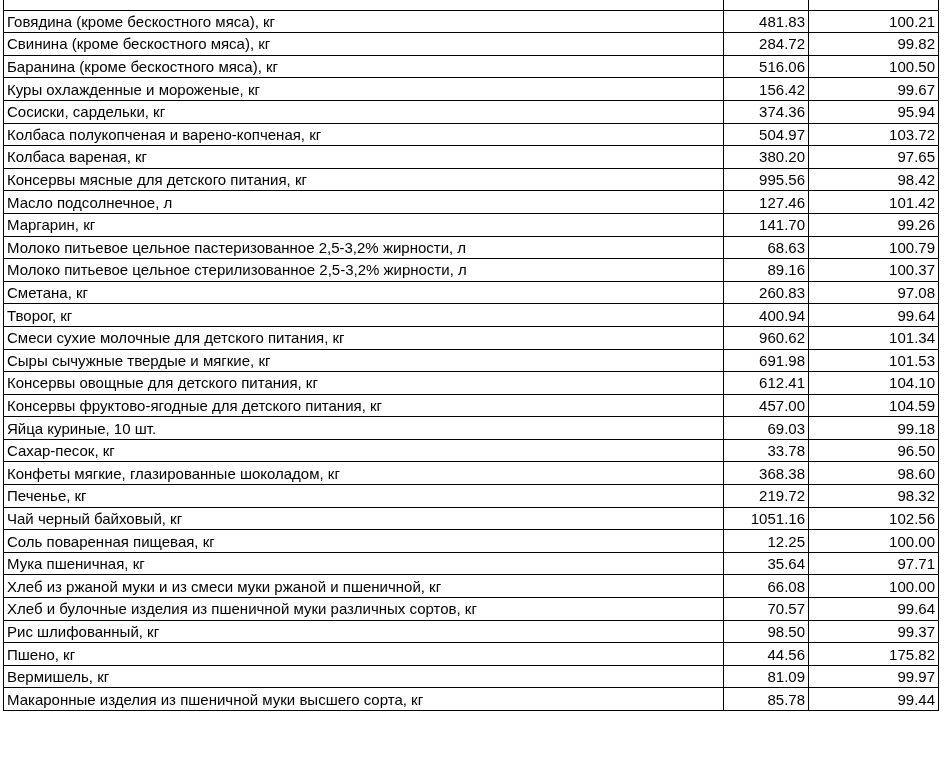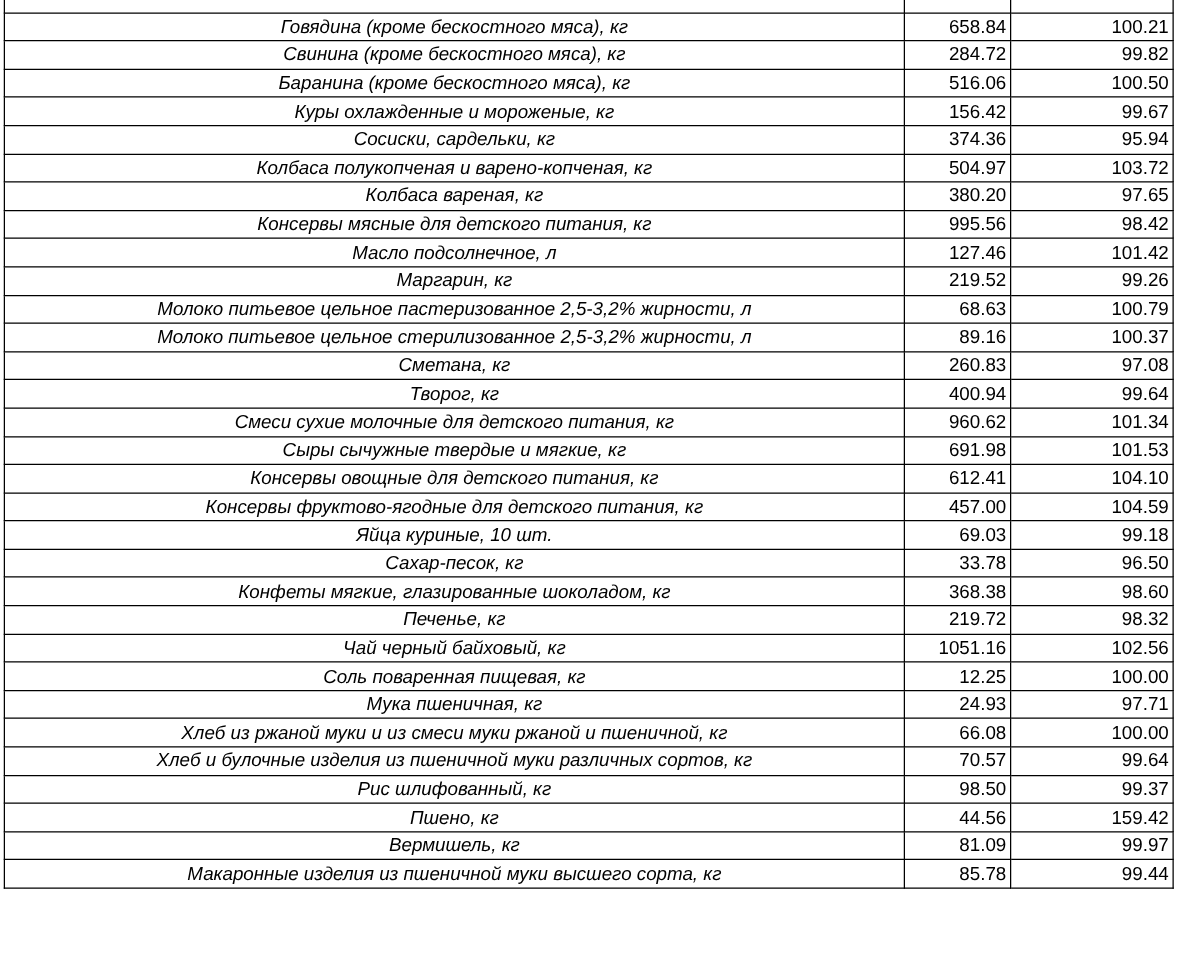--- a/index.html
+++ b/index.html
@@ -27,42 +27,42 @@
     background: #ffffff;
   }
   table.price-table td {
     border: 1px solid #000000;
     height: 21.6px;
     padding: 0 3px;
     overflow: hidden;
     white-space: nowrap;
     vertical-align: middle;
   }
-  td.name { text-align: center; font-style: italic; }
+  td.name { text-align: left; }
   td.num  { text-align: right; }
 </style>
 </head>
 <body>
 
 <div class="viewport">
   <table class="price-table">
     <colgroup>
       <col style="width:720px">
       <col style="width:85px">
       <col style="width:130px">
     </colgroup>
     <tbody id="rows-body">
         <tr>
           <td class="name"></td>
           <td class="num"></td>
           <td class="num"></td>
         </tr>
         <tr>
           <td class="name">Говядина (кроме бескостного мяса), кг</td>
-          <td class="num">658.84</td>
+          <td class="num">481.83</td>
           <td class="num">100.21</td>
         </tr>
         <tr>
           <td class="name">Свинина (кроме бескостного мяса), кг</td>
           <td class="num">284.72</td>
           <td class="num">99.82</td>
         </tr>
         <tr>
           <td class="name">Баранина (кроме бескостного мяса), кг</td>
           <td class="num">516.06</td>
@@ -93,21 +93,21 @@
           <td class="num">995.56</td>
           <td class="num">98.42</td>
         </tr>
         <tr>
           <td class="name">Масло подсолнечное, л</td>
           <td class="num">127.46</td>
           <td class="num">101.42</td>
         </tr>
         <tr>
           <td class="name">Маргарин, кг</td>
-          <td class="num">219.52</td>
+          <td class="num">141.70</td>
           <td class="num">99.26</td>
         </tr>
         <tr>
           <td class="name">Молоко питьевое цельное пастеризованное 2,5-3,2% жирности, л</td>
           <td class="num">68.63</td>
           <td class="num">100.79</td>
         </tr>
         <tr>
           <td class="name">Молоко питьевое цельное стерилизованное 2,5-3,2% жирности, л</td>
           <td class="num">89.16</td>
@@ -168,42 +168,42 @@
           <td class="num">1051.16</td>
           <td class="num">102.56</td>
         </tr>
         <tr>
           <td class="name">Соль поваренная пищевая, кг</td>
           <td class="num">12.25</td>
           <td class="num">100.00</td>
         </tr>
         <tr>
           <td class="name">Мука пшеничная, кг</td>
-          <td class="num">24.93</td>
+          <td class="num">35.64</td>
           <td class="num">97.71</td>
         </tr>
         <tr>
           <td class="name">Хлеб из ржаной муки и из смеси муки ржаной и пшеничной, кг</td>
           <td class="num">66.08</td>
           <td class="num">100.00</td>
         </tr>
         <tr>
           <td class="name">Хлеб и булочные изделия из пшеничной муки различных сортов, кг</td>
           <td class="num">70.57</td>
           <td class="num">99.64</td>
         </tr>
         <tr>
           <td class="name">Рис шлифованный, кг</td>
           <td class="num">98.50</td>
           <td class="num">99.37</td>
         </tr>
         <tr>
           <td class="name">Пшено, кг</td>
           <td class="num">44.56</td>
-          <td class="num">159.42</td>
+          <td class="num">175.82</td>
         </tr>
         <tr>
           <td class="name">Вермишель, кг</td>
           <td class="num">81.09</td>
           <td class="num">99.97</td>
         </tr>
         <tr>
           <td class="name">Макаронные изделия из пшеничной муки высшего сорта, кг</td>
           <td class="num">85.78</td>
           <td class="num">99.44</td>

